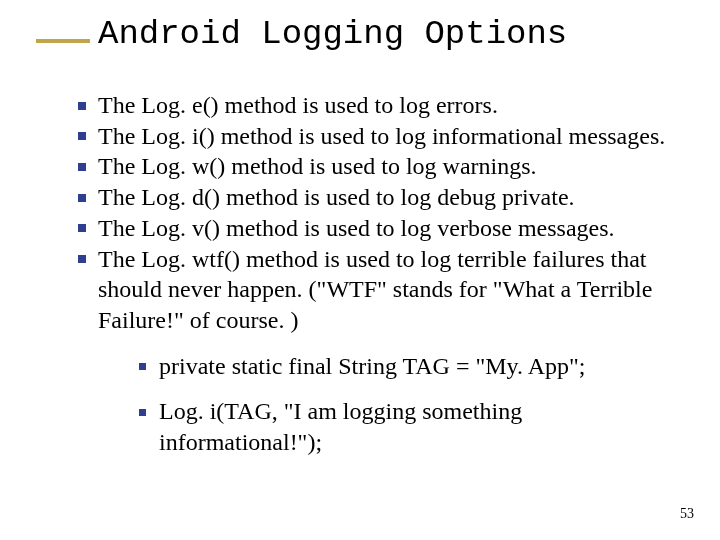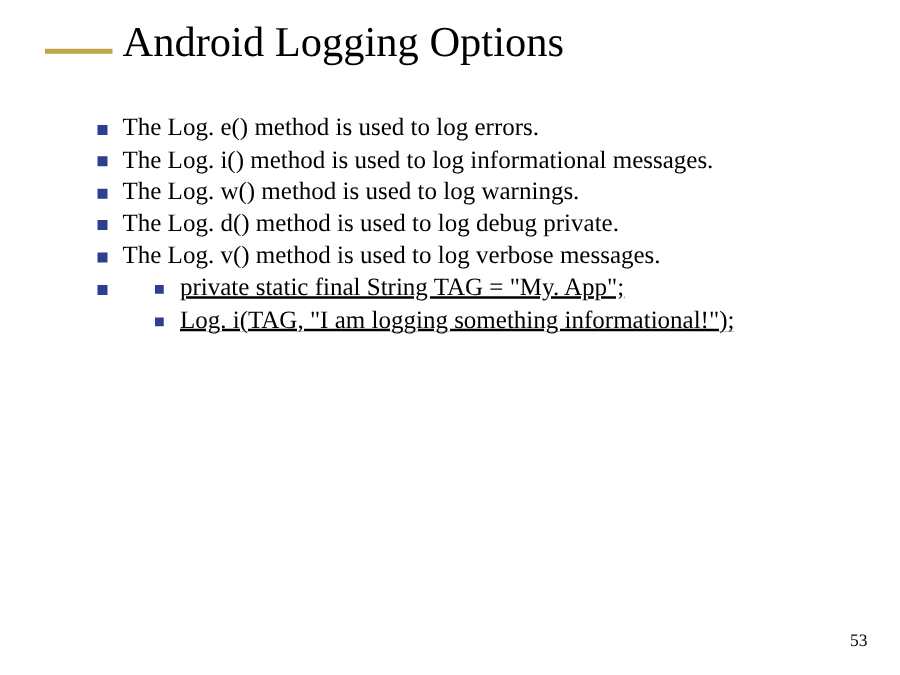--- a/index.html
+++ b/index.html
@@ -18,39 +18,40 @@
     height: 540px;
     position: relative;
     box-sizing: border-box;
   }
   .title-wrap {
     position: absolute;
     top: 16px;
     left: 36px;
     display: flex;
     align-items: flex-end;
+    font-family: Liberation Mono, monospace;
   }
   .title-accent {
     width: 54px;
     height: 4px;
     background: #bfa64a; 
     margin-right: 8px;
     margin-bottom: 10px;
   }
   .title {
     font-size: 34px;
     line-height: 1.1;
     font-weight: normal;
   }
   .body {
     position: absolute;
     top: 90px;
     left: 78px;
     right: 40px;
-    font-size: 20px;
+    font-size: 24px;
     line-height: 1.28;
   }
   ul.outer {
     list-style: none;
     margin: 0;
     padding: 0;
   }
   ul.outer > li {
     position: relative;
     padding-left: 20px;
@@ -66,22 +67,21 @@
     background: #2f3e8f; 
   }
   ul.inner {
     list-style: none;
     margin: 0;
     padding: 0 0 0 26px;
   }
   ul.inner > li {
     position: relative;
     padding-left: 20px;
-    margin: 0;
-    text-decoration: underline;
+    margin: 15px;
   }
   ul.inner > li::before {
     content: "";
     position: absolute;
     left: 0;
     top: 0.52em;
     width: 7px;
     height: 7px;
     background: #2f3e8f;
   }
@@ -104,20 +104,21 @@
   </div>
 
   <div class="body">
     <ul class="outer">
       <li><span>The  Log. e()  method is used to log errors.</span></li>
       <li><span>The  Log. i()  method is used to log informational messages.</span></li>
       <li><span>The  Log. w()  method is used to log warnings.</span></li>
       <li><span>The  Log. d()  method is used to log debug private.</span></li>
       <li><span>The  Log. v()  method is used to log verbose messages.</span></li>
       <li>
+        <span>The  Log. wtf()  method is used to log terrible failures that should never happen. ("WTF" stands for "What a Terrible Failure!" of course. )</span>
         <ul class="inner">
           <li><span>private   static   final  String TAG = "My. App";</span></li>
           <li><span>Log. i(TAG, "I am logging something informational!");</span></li>
         </ul>
       </li>
     </ul>
   </div>
 
   <div class="pageno">53</div>
 

